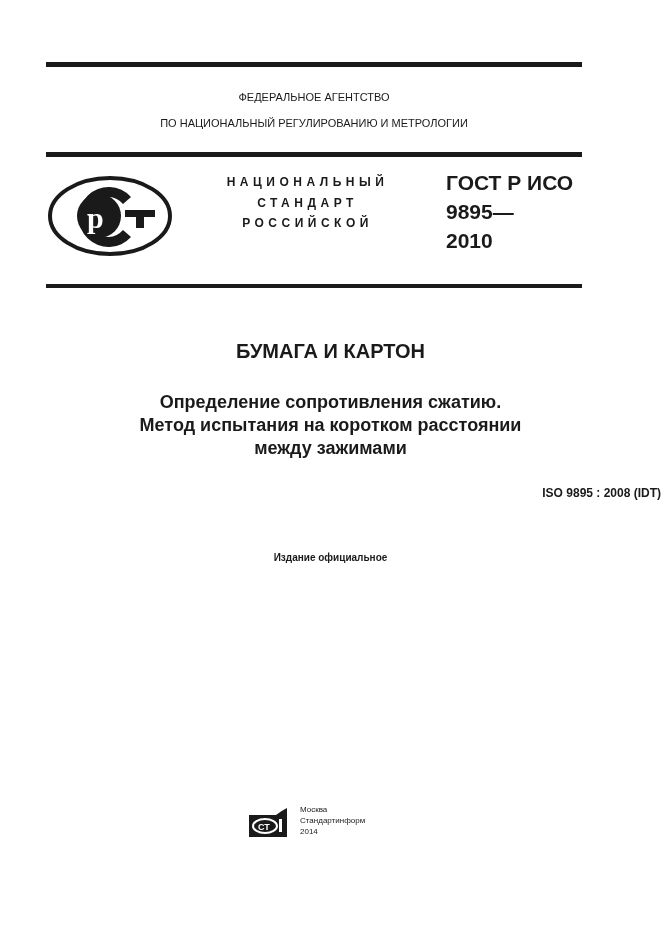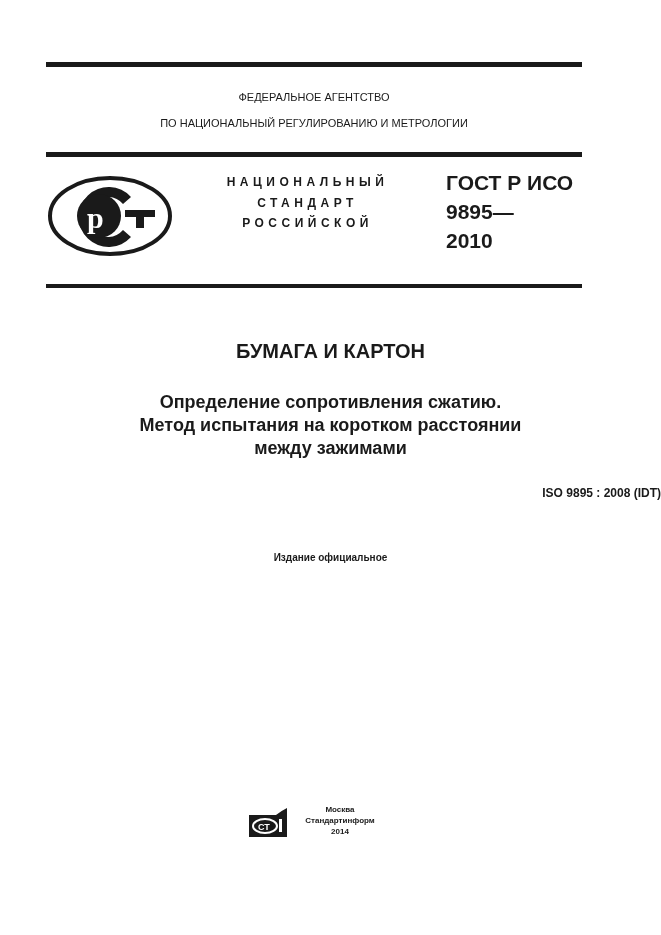--- a/index.html
+++ b/index.html
@@ -11,21 +11,21 @@
   .agency { position: absolute; left: 46px; width: 536px; text-align: center; font-weight: normal; font-size: 11px; }
   .logo { position: absolute; left: 47px; top: 175px; width: 126px; height: 82px; }
   .nat { position: absolute; left: 210px; top: 172px; width: 195px; text-align: center; font-weight: bold; font-size: 12px; letter-spacing: 4.5px; line-height: 20.5px; }
   .gost { position: absolute; left: 446px; top: 168px; font-weight: bold; font-size: 21px; line-height: 29px; }
   .title { position: absolute; left: 0; width: 661px; text-align: center; font-weight: bold; }
   .t1 { top: 340px; font-size: 20px; }
   .t2 { top: 391px; font-size: 18px; line-height: 23px; }
   .t3 { top: 486px; font-size: 12px; text-align: right; }
   .t4 { top: 543px; font-size: 10px; margin-top: 9px; }
   .pub-logo { position: absolute; left: 248px; top: 807px; width: 40px; height: 31px; }
-  .pub { position: absolute; left: 300px; top: 804px; width: 80px; text-align: center; font-weight: bold; font-size: 8px; line-height: 11px; }
+  .pub { position: absolute; left: 300px; top: 804px; width: 80px; font-weight: normal; font-size: 8px; line-height: 11px; }
 </style>
 </head>
 <body>
 
 <div class="rule" style="top:62px;"></div>
 <div class="agency" style="top:91px;">ФЕДЕРАЛЬНОЕ АГЕНТСТВО</div>
 <div class="agency" style="top:117px;">ПО НАЦИОНАЛЬНЫЙ РЕГУЛИРОВАНИЮ И МЕТРОЛОГИИ</div>
 <div class="rule" style="top:152px;"></div>
 
 <svg class="logo" viewBox="0 0 126 82">

